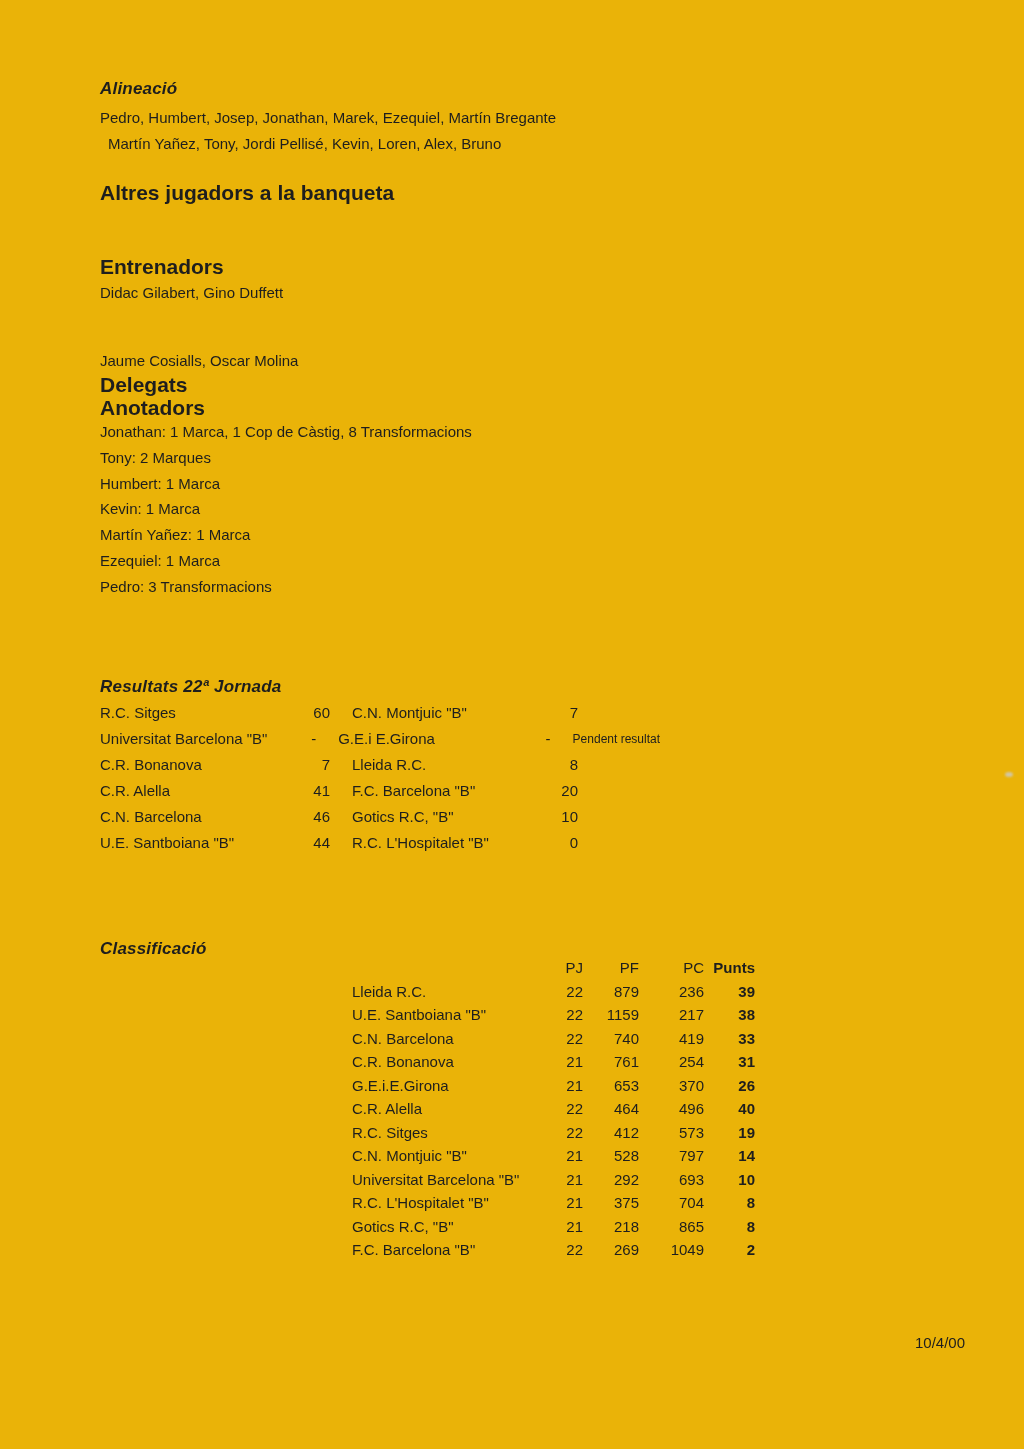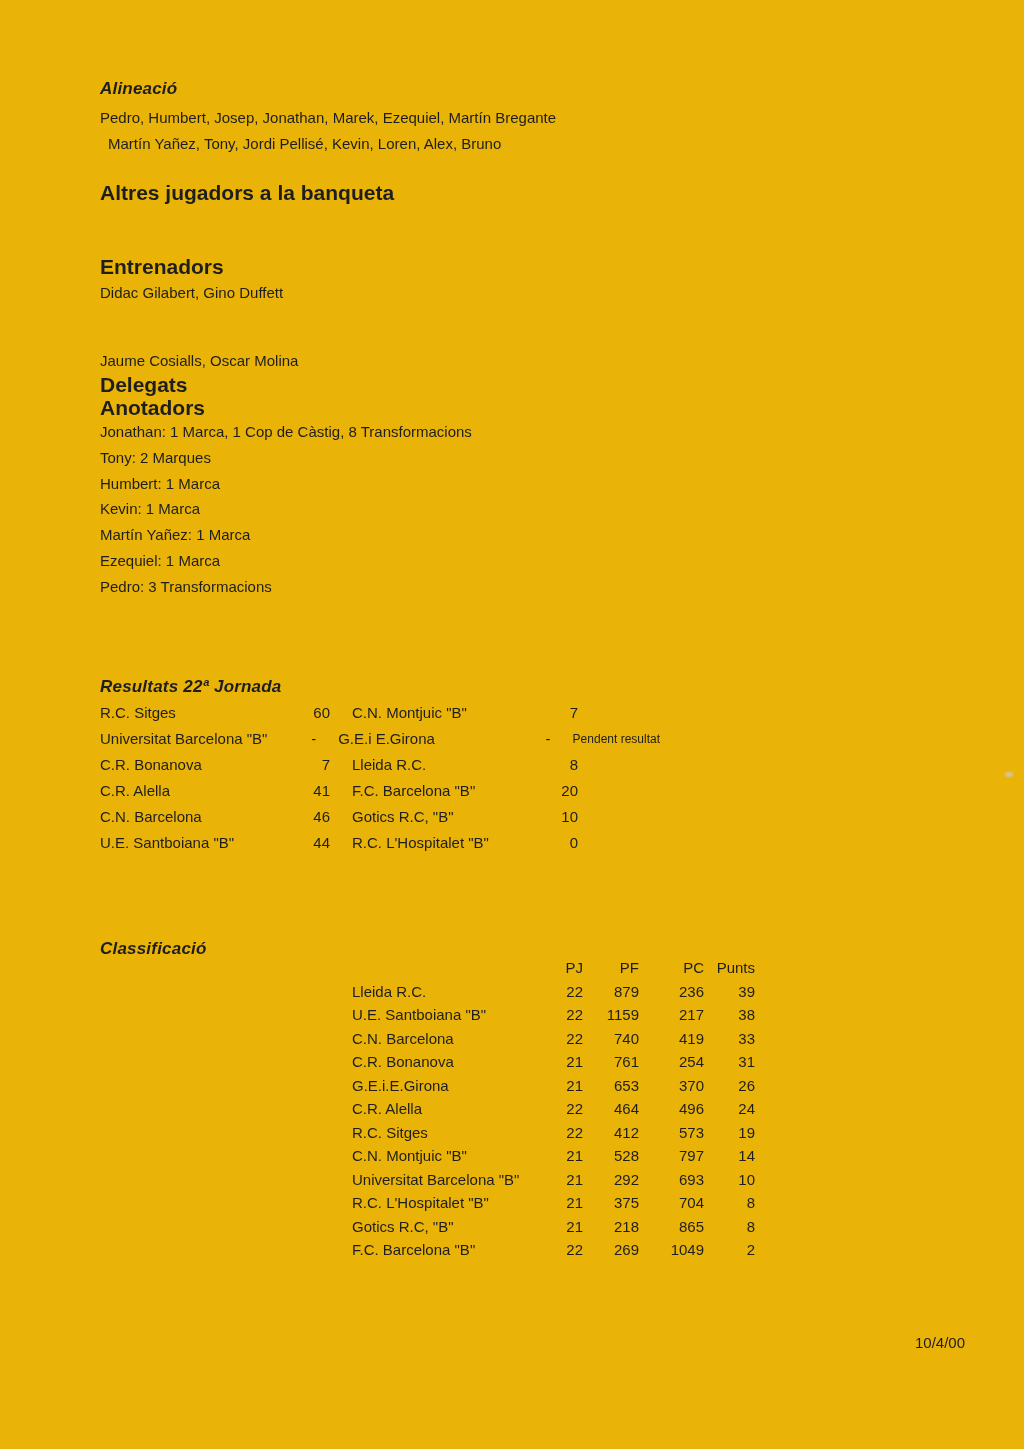--- a/index.html
+++ b/index.html
@@ -36,21 +36,21 @@
   .res-ascore{ width:40px;  text-align:right; }
   .res-note  { margin-left:22px; font-size:12px; white-space:nowrap; }
 
   
   .cls-table { width:420px; }
   .cls-row { display:flex; align-items:center; height:23.5px; font-size:15px; }
   .c-team  { width:200px; white-space:nowrap; }
   .c-pj    { width:31px; text-align:right; }
   .c-pf    { width:56px; text-align:right; }
   .c-pc    { width:65px; text-align:right; }
-  .c-punts { width:51px; text-align:right; }
+  .c-punts { width:51px; text-align:right;font-weight:bold; }
   .cls-head { font-size:15px; }
 
   .footer-date { font-size:15px; }
 
   .artifact {
     width:8px; height:5px; background:#cccccc;
     border-radius:50%; filter:blur(1px); opacity:0.8;
   }
 </style>
 </head>
@@ -171,21 +171,21 @@
       <span class="c-pj">21</span>
       <span class="c-pf">653</span>
       <span class="c-pc">370</span>
       <span class="c-punts">26</span>
     </div>
     <div class="cls-row">
       <span class="c-team">C.R. Alella</span>
       <span class="c-pj">22</span>
       <span class="c-pf">464</span>
       <span class="c-pc">496</span>
-      <span class="c-punts">24</span>
+      <span class="c-punts">40</span>
     </div>
     <div class="cls-row">
       <span class="c-team">R.C. Sitges</span>
       <span class="c-pj">22</span>
       <span class="c-pf">412</span>
       <span class="c-pc">573</span>
       <span class="c-punts">19</span>
     </div>
     <div class="cls-row">
       <span class="c-team">C.N. Montjuic "B"</span>

